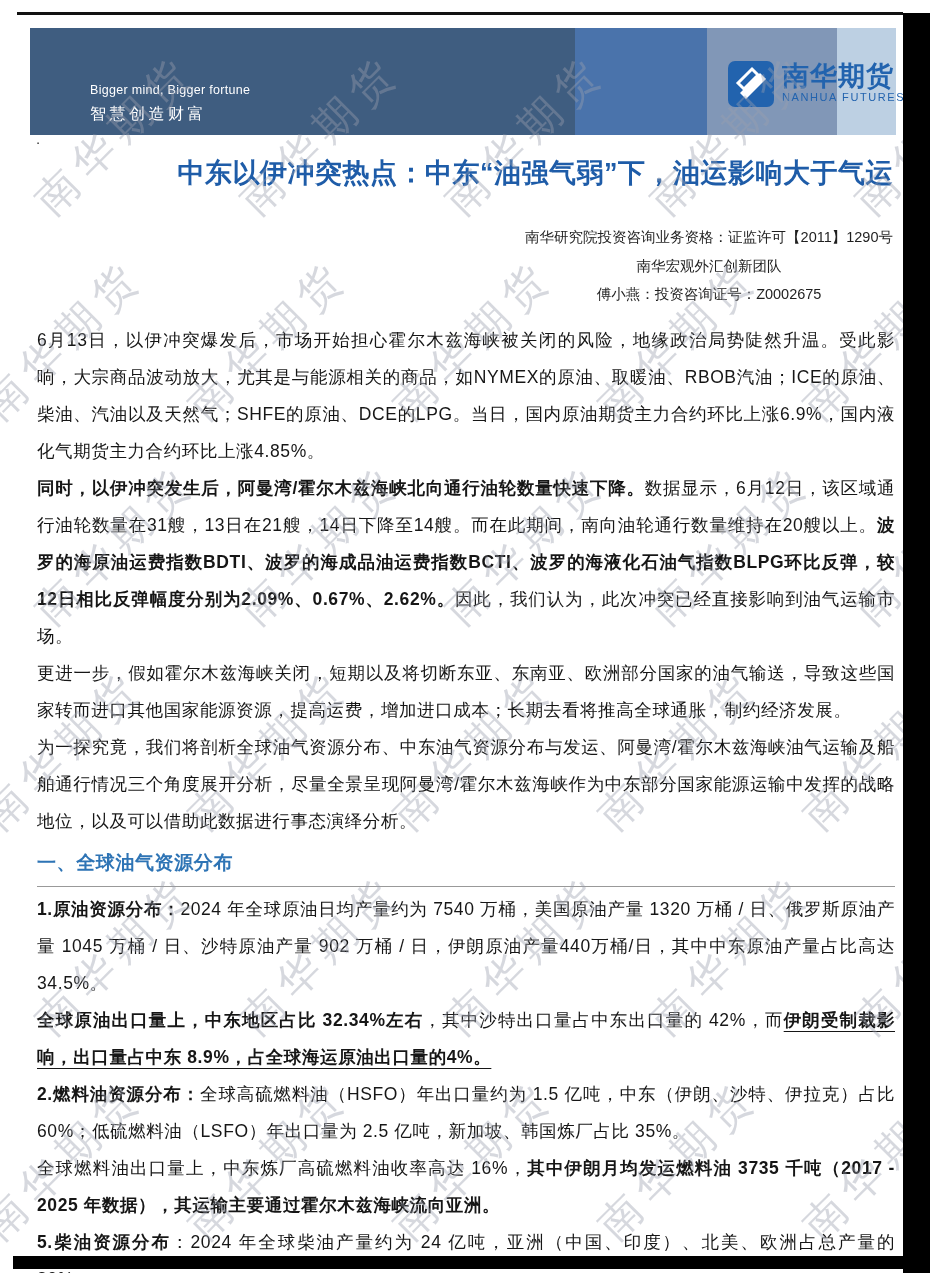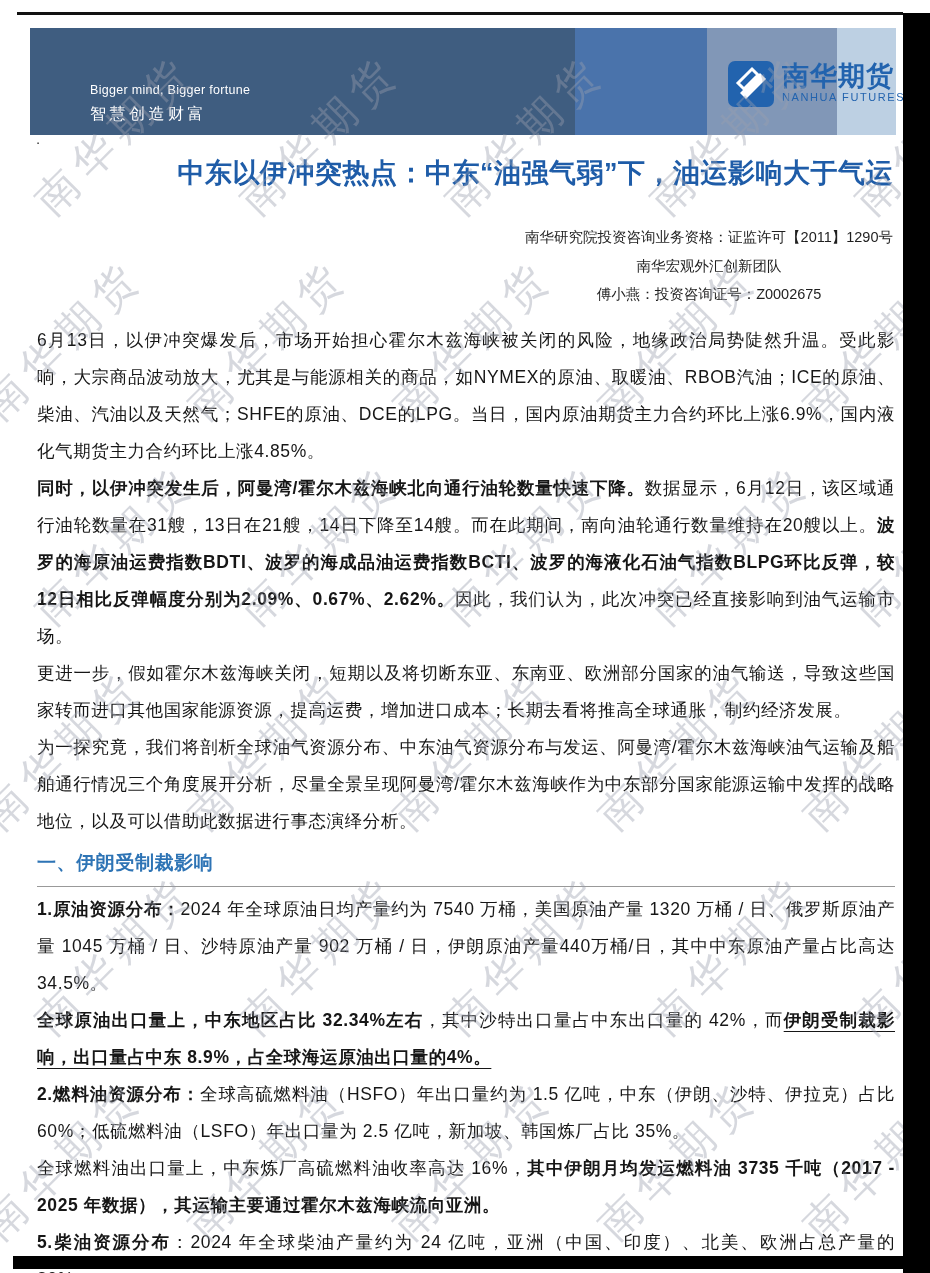--- a/index.html
+++ b/index.html
@@ -96,21 +96,21 @@
     <div>南华研究院投资咨询业务资格：证监许可【2011】1290号</div>
     <div>南华宏观外汇创新团队</div>
     <div>傅小燕：投资咨询证号：Z0002675</div>
   </div>
 
   <div class="report-body">
       <p><span>6月13日，以伊冲突爆发后，市场开始担心霍尔木兹海峡被关闭的风险，地缘政治局势陡然升温。受此影响，大宗商品波动放大，尤其是与能源相关的商品，如NYMEX的原油、取暖油、RBOB汽油；ICE的原油、柴油、汽油以及天然气；SHFE的原油、DCE的LPG。当日，国内原油期货主力合约环比上涨6.9%，国内液化气期货主力合约环比上涨4.85%。</span></p>
       <p><span class="bold">同时，以伊冲突发生后，阿曼湾/霍尔木兹海峡北向通行油轮数量快速下降。</span><span>数据显示，6月12日，该区域通行油轮数量在31艘，13日在21艘，14日下降至14艘。而在此期间，南向油轮通行数量维持在20艘以上。</span><span class="bold">波罗的海原油运费指数BDTI、波罗的海成品油运费指数BCTI、波罗的海液化石油气指数BLPG环比反弹，较12日相比反弹幅度分别为2.09%、0.67%、2.62%。</span><span>因此，我们认为，此次冲突已经直接影响到油气运输市场。</span></p>
       <p><span>更进一步，假如霍尔木兹海峡关闭，短期以及将切断东亚、东南亚、欧洲部分国家的油气输送，导致这些国家转而进口其他国家能源资源，提高运费，增加进口成本；长期去看将推高全球通胀，制约经济发展。</span></p>
       <p><span>为一探究竟，我们将剖析全球油气资源分布、中东油气资源分布与发运、阿曼湾/霍尔木兹海峡油气运输及船舶通行情况三个角度展开分析，尽量全景呈现阿曼湾/霍尔木兹海峡作为中东部分国家能源运输中发挥的战略地位，以及可以借助此数据进行事态演绎分析。</span></p>
-      <div class="section-heading">一、伊朗受制裁影响</div>
+      <div class="section-heading">一、全球油气资源分布</div>
       <div class="heading-rule"></div>
       <p><span class="bold">1.原油资源分布：</span><span>2024 年全球原油日均产量约为 7540 万桶，美国原油产量 1320 万桶 / 日、俄罗斯原油产量 1045 万桶 / 日、沙特原油产量 902 万桶 / 日，伊朗原油产量440万桶/日，其中中东原油产量占比高达 34.5%。</span></p>
       <p><span class="bold">全球原油出口量上，中东地区占比 32.34%左右</span><span>，其中沙特出口量占中东出口量的 42%，而</span><span class="bold underline">伊朗受制裁影响，出口量占中东 8.9%，占全球海运原油出口量的4%。</span></p>
       <p><span class="bold">2.燃料油资源分布：</span><span>全球高硫燃料油（HSFO）年出口量约为 1.5 亿吨，中东（伊朗、沙特、伊拉克）占比 60%；低硫燃料油（LSFO）年出口量为 2.5 亿吨，新加坡、韩国炼厂占比 35%。</span></p>
       <p><span>全球燃料油出口量上，中东炼厂高硫燃料油收率高达 16%，</span><span class="bold">其中伊朗月均发运燃料油 3735 千吨（2017 - 2025 年数据），其运输主要通过霍尔木兹海峡流向亚洲。</span></p>
       <p><span class="bold">5.柴油资源分布</span><span>：2024 年全球柴油产量约为 24 亿吨，亚洲（中国、印度）、北美、欧洲占总产量的 82%。</span></p>
     </div>
 
   <div class="wm-layer">
       <div class="wm" style="left: 115px; top: 135px;">南华期货</div>

